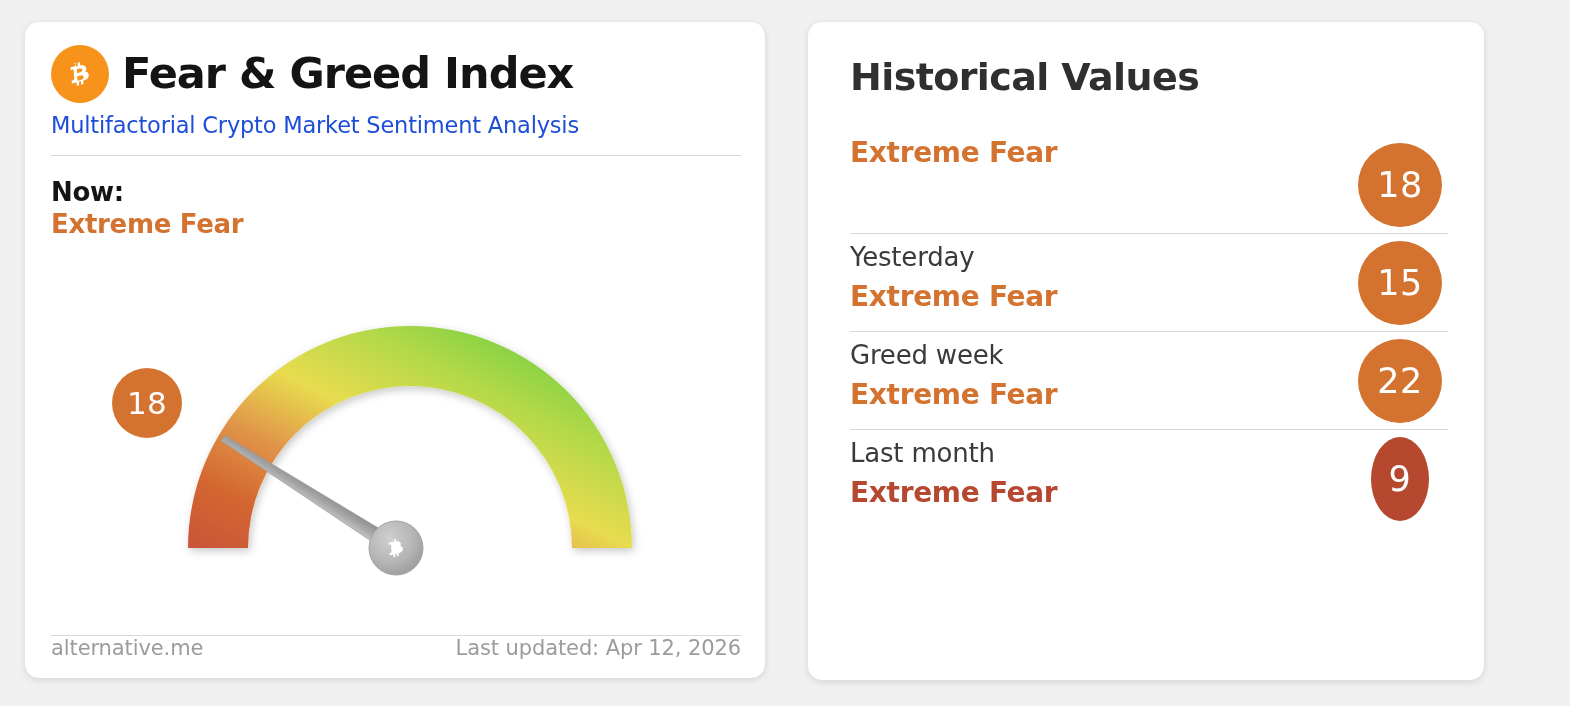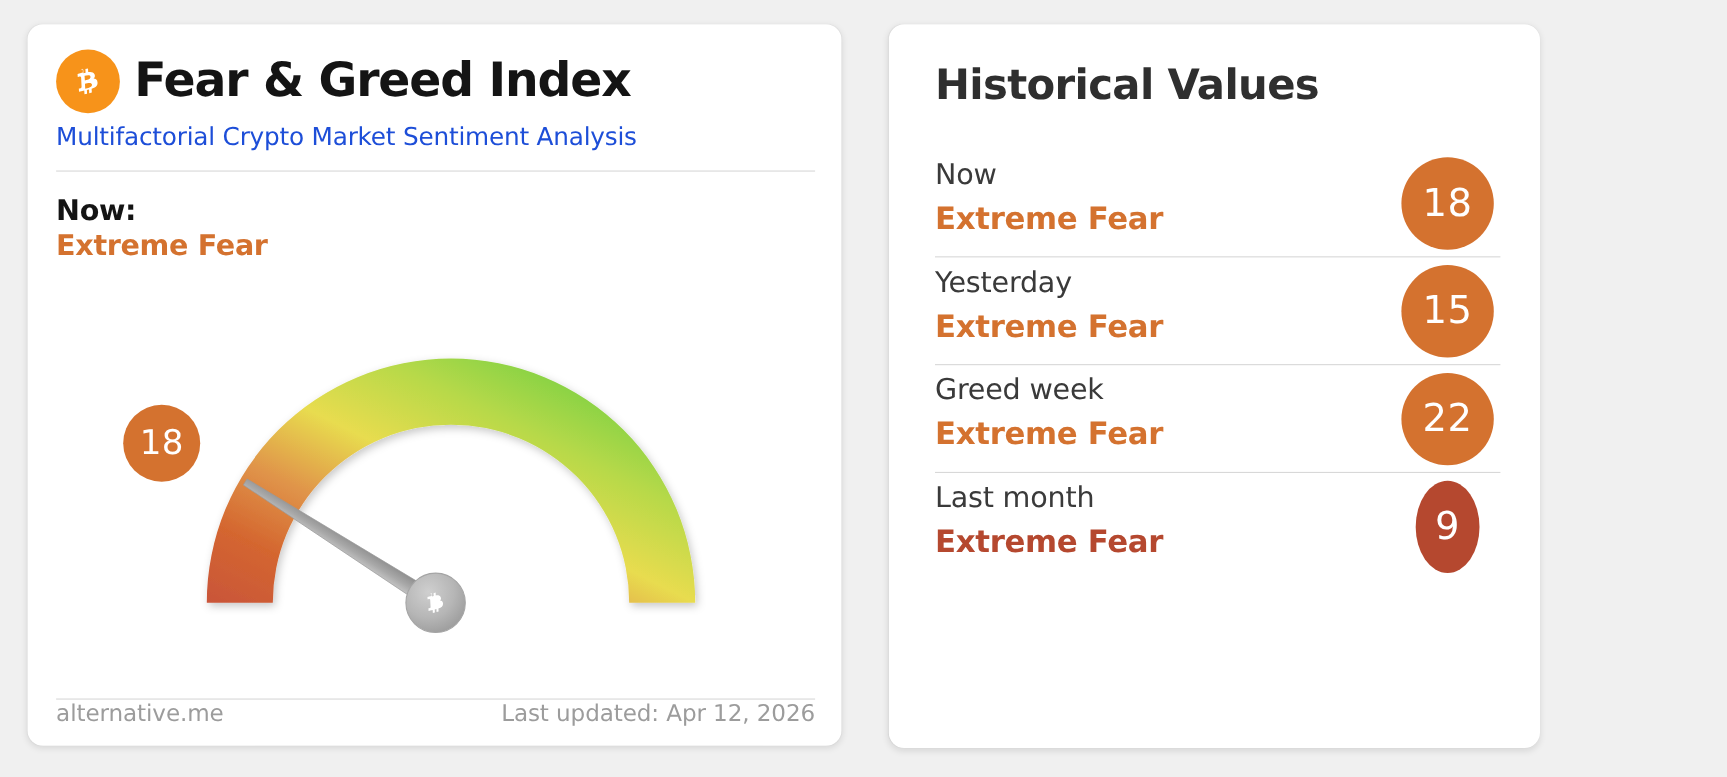--- a/index.html
+++ b/index.html
@@ -29,21 +29,21 @@
   #gauge-card {
     left: 25px;
     top: 22px;
     width: 740px;
     height: 656px;
     padding: 16px;
   }
   #historical-card {
     left: 808px;
     top: 22px;
-    width: 592px;
+    width: 676px;
     height: 658px;
   }
 
   
   .gauge-inner {
     position: absolute;
     left: 26px;
     top: 22px;
     right: 24px;
     bottom: 18px;
@@ -308,21 +308,20 @@
     </div>
   </div>
 
   <div class="card" id="historical-card">
     <div class="hist-inner">
       <div class="hist-title">Historical Values</div>
 
       <div class="hist-list">
 
         <div class="hist-row">
-          <div class="hist-period">Now</div>
           <div class="hist-class" style="color: rgb(212, 114, 47);">Extreme Fear</div>
           <div class="hist-badge wide" style="background: rgb(212, 114, 47);">18</div>
         </div>
 
         <div class="hist-row">
           <div class="hist-period">Yesterday</div>
           <div class="hist-class" style="color: rgb(212, 114, 47);">Extreme Fear</div>
           <div class="hist-badge wide" style="background: rgb(212, 114, 47);">15</div>
         </div>
 

